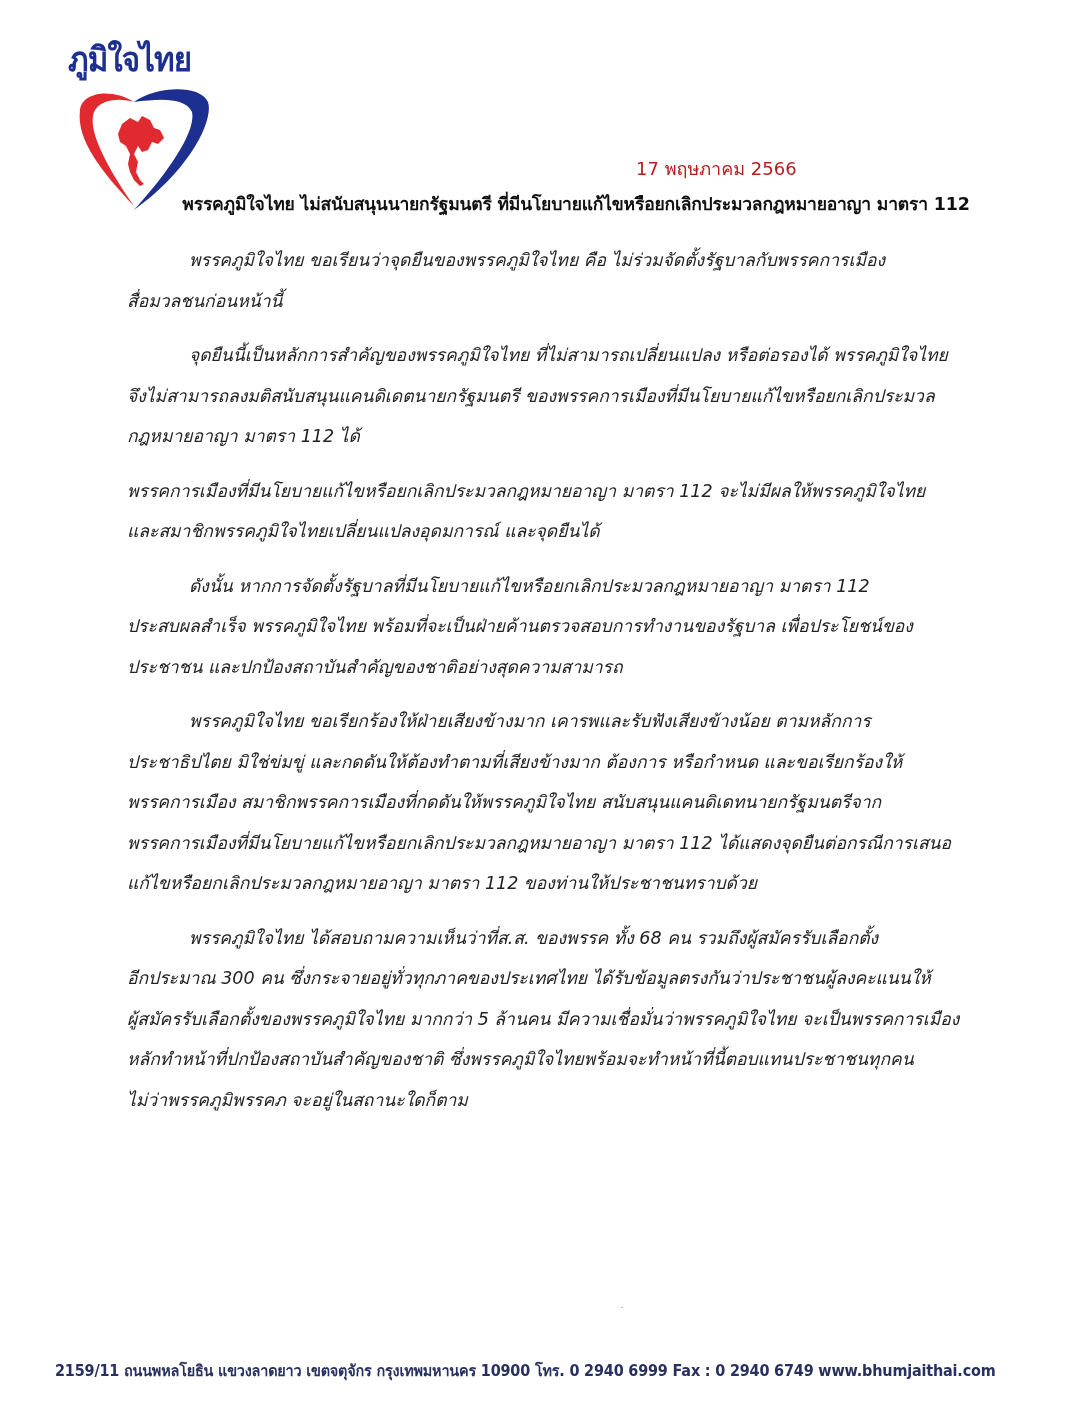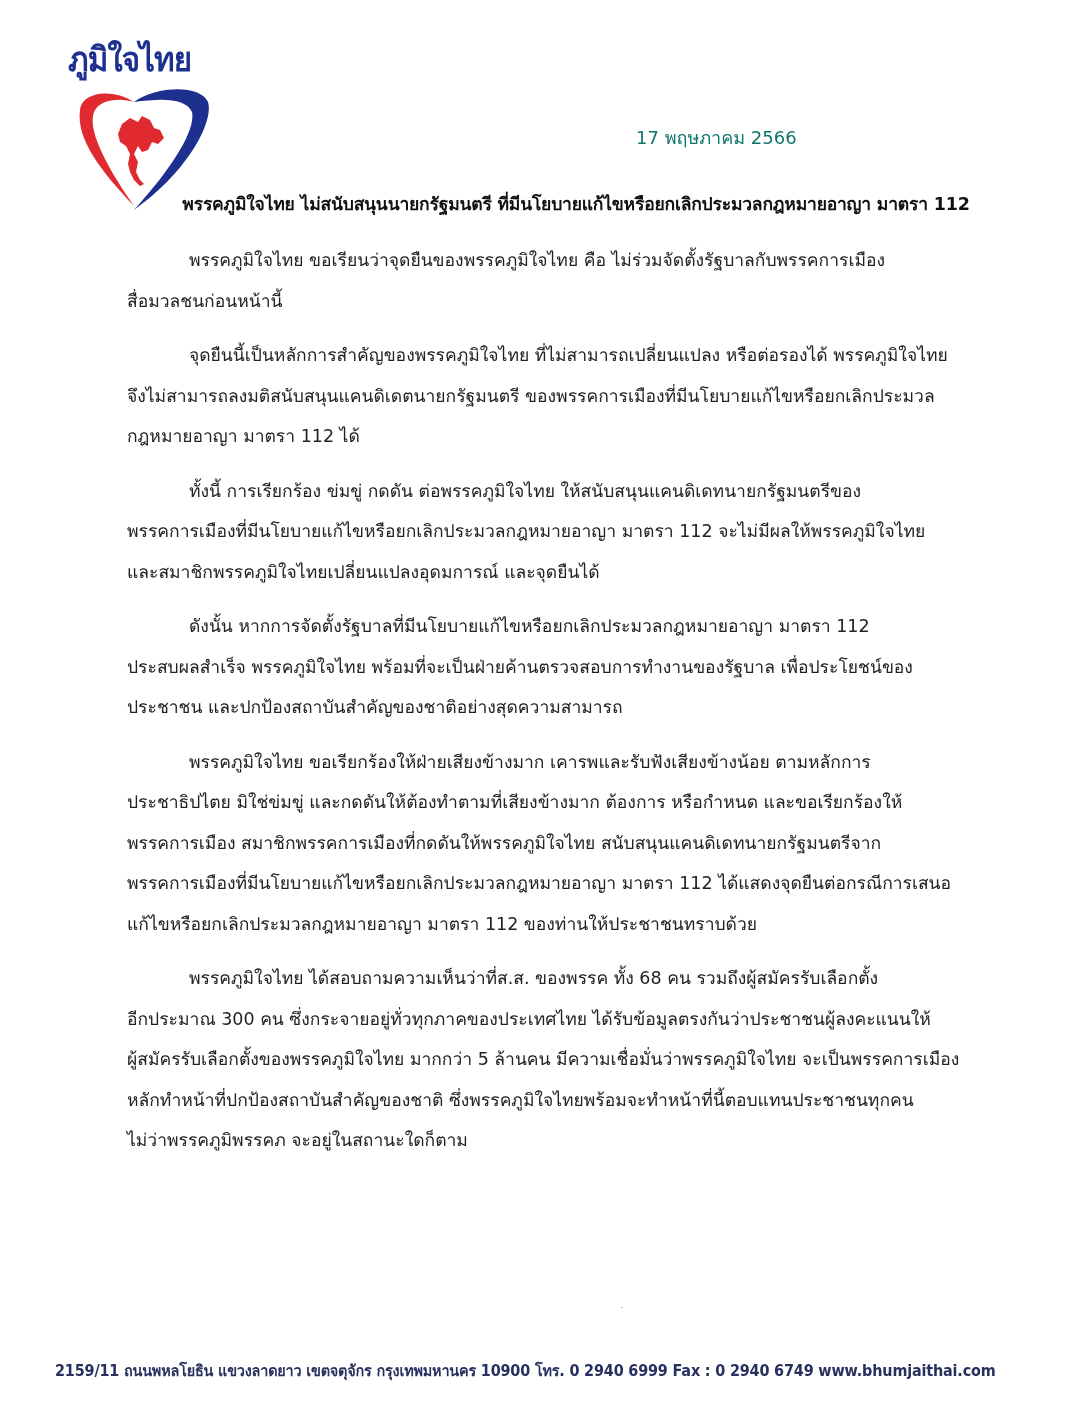--- a/index.html
+++ b/index.html
@@ -44,23 +44,23 @@
     .logo-heart {
       position: absolute;
       left: 12px;
       top: 52px;
       width: 140px;
       height: 140px;
     }
     .date {
       position: absolute;
       left: 636px;
-      top: 123px;
+      top: 154px;
       font-size: 18px;
-      color: #0f766e;
+      color: #b91c1c;
       white-space: nowrap;
       text-align: center;
     }
     .title {
       position: absolute;
       left: 0;
       width: 1080px;
       top: 190px;
       text-align: center;
       font-size: 17.5px;
@@ -81,20 +81,21 @@
     }
     .para {
       margin: 0 0 14px 0;
       text-align: justify;
       text-align-last: left;
     }
     .para .line {
       display: block;
       white-space: nowrap;
       overflow: visible;
+      font-style: italic;
     }
     .para .line.first {
       padding-left: 62px;
     }
     .dot {
       position: absolute;
       left: 621px;
       top: 1307px;
       width: 2px;
       height: 1px;
@@ -138,21 +139,20 @@
     <div class="para">
       <span class="line first">พรรคภูมิใจไทย ขอเรียนว่าจุดยืนของพรรคภูมิใจไทย คือ ไม่ร่วมจัดตั้งรัฐบาลกับพรรคการเมือง</span>
       <span class="line">สื่อมวลชนก่อนหน้านี้</span>
     </div>
     <div class="para">
       <span class="line first">จุดยืนนี้เป็นหลักการสำคัญของพรรคภูมิใจไทย ที่ไม่สามารถเปลี่ยนแปลง หรือต่อรองได้  พรรคภูมิใจไทย</span>
       <span class="line">จึงไม่สามารถลงมติสนับสนุนแคนดิเดตนายกรัฐมนตรี ของพรรคการเมืองที่มีนโยบายแก้ไขหรือยกเลิกประมวล</span>
       <span class="line">กฎหมายอาญา มาตรา 112 ได้</span>
     </div>
     <div class="para">
-      <span class="line first">ทั้งนี้ การเรียกร้อง ข่มขู่ กดดัน ต่อพรรคภูมิใจไทย ให้สนับสนุนแคนดิเดทนายกรัฐมนตรีของ</span>
       <span class="line">พรรคการเมืองที่มีนโยบายแก้ไขหรือยกเลิกประมวลกฎหมายอาญา มาตรา 112 จะไม่มีผลให้พรรคภูมิใจไทย</span>
       <span class="line">และสมาชิกพรรคภูมิใจไทยเปลี่ยนแปลงอุดมการณ์ และจุดยืนได้</span>
     </div>
     <div class="para">
       <span class="line first">ดังนั้น หากการจัดตั้งรัฐบาลที่มีนโยบายแก้ไขหรือยกเลิกประมวลกฎหมายอาญา มาตรา 112</span>
       <span class="line">ประสบผลสำเร็จ  พรรคภูมิใจไทย พร้อมที่จะเป็นฝ่ายค้านตรวจสอบการทำงานของรัฐบาล เพื่อประโยชน์ของ</span>
       <span class="line">ประชาชน และปกป้องสถาบันสำคัญของชาติอย่างสุดความสามารถ</span>
     </div>
     <div class="para">
       <span class="line first">พรรคภูมิใจไทย ขอเรียกร้องให้ฝ่ายเสียงข้างมาก เคารพและรับฟังเสียงข้างน้อย ตามหลักการ</span>

